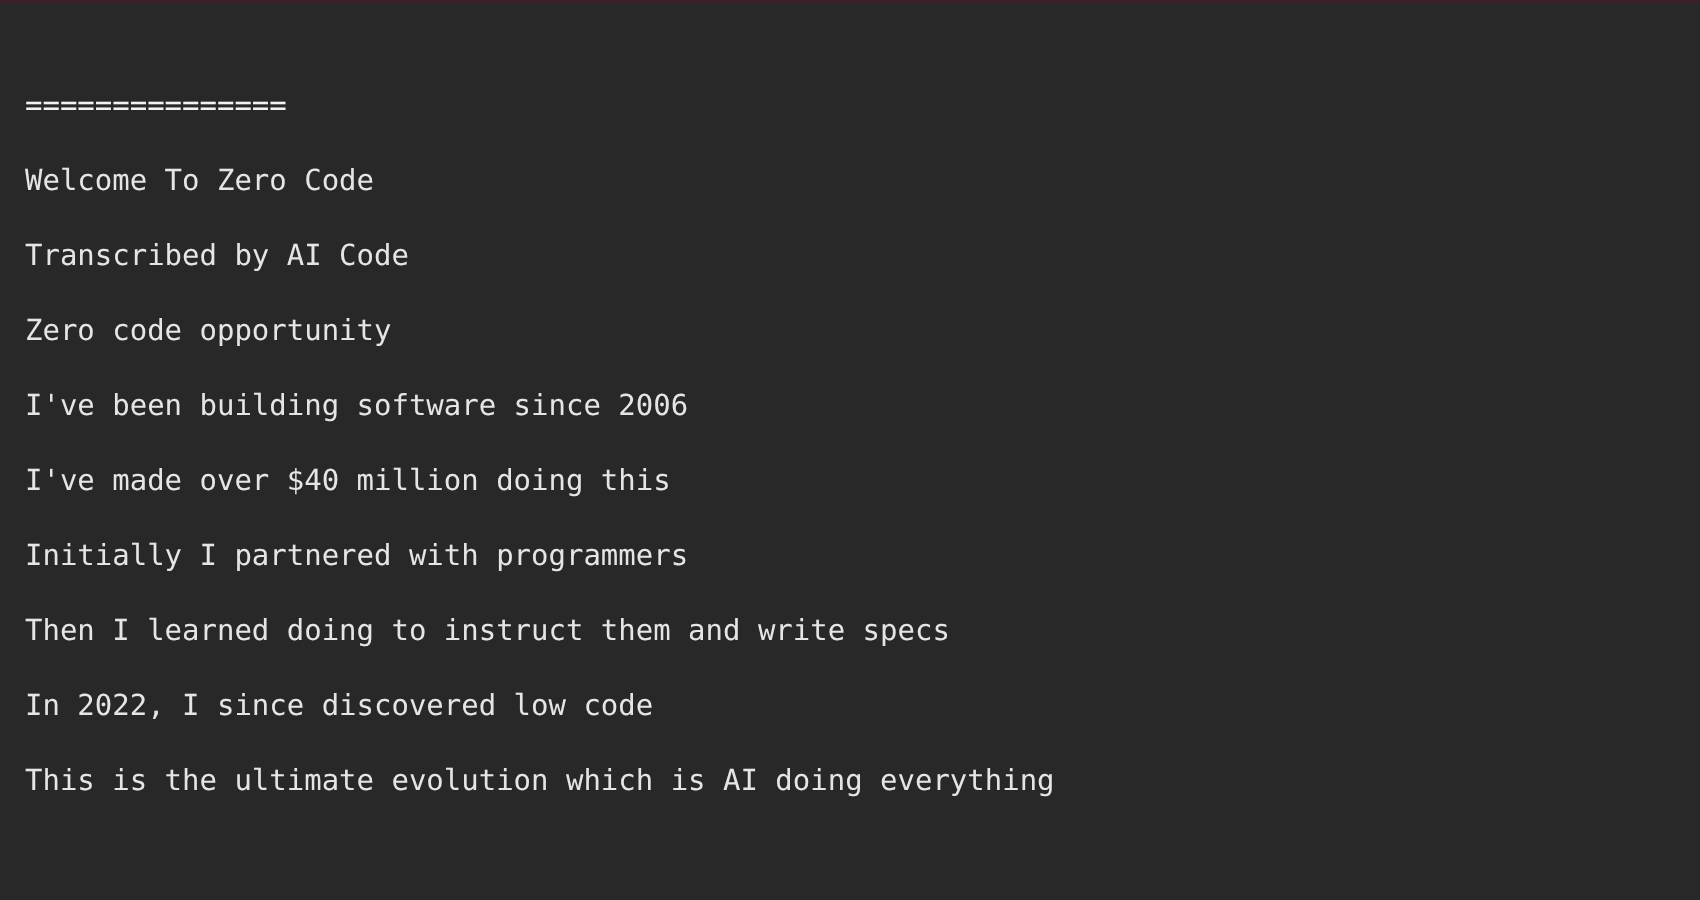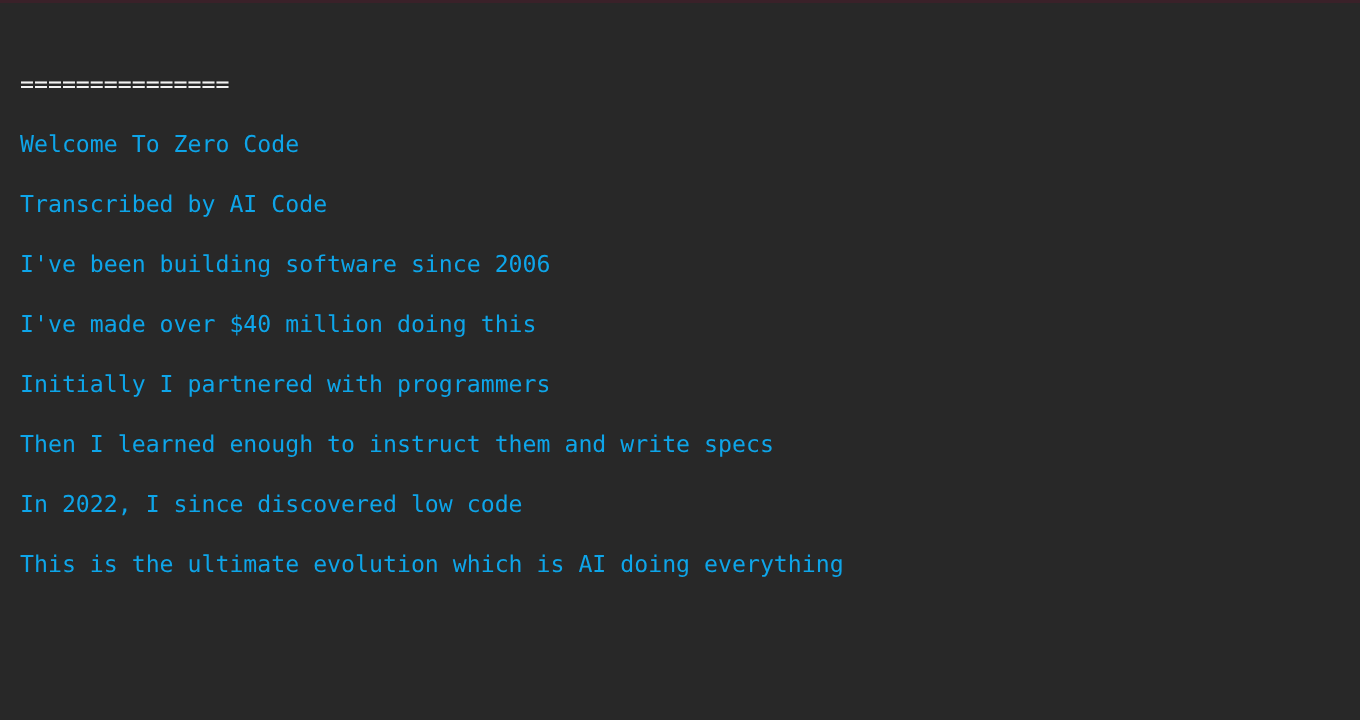--- a/index.html
+++ b/index.html
@@ -34,21 +34,21 @@
     position: absolute;
     top: 3px;
     left: 0;
     width: 1360px;
     height: 717px;
     padding: 52px 0 0 20px;
     box-sizing: border-box;
   }
   .output-line {
     display: block;
-    color: #0ea5e9;
+    color: #e5e5e5;
     font-family: "DejaVu Sans Mono", "Liberation Mono", monospace;
     font-size: 23.2px;
     line-height: 60px;
     height: 60px;
     letter-spacing: 0px;
     white-space: pre;
     text-rendering: geometricPrecision;
   }
   .output-line.rule {
     color: #f2f2f2;
@@ -58,21 +58,22 @@
 <body>
 
 <div id="app">
 
   <div id="top-edge-strip"></div>
 
   <div id="terminal-output">
     <span class="output-line rule">===============</span>
     <span class="output-line">Welcome To Zero Code</span>
     <span class="output-line">Transcribed by AI Code</span>
+    <span class="output-line">Zero code opportunity</span>
     <span class="output-line">I've been building software since 2006</span>
     <span class="output-line">I've made over $40 million doing this</span>
     <span class="output-line">Initially I partnered with programmers</span>
-    <span class="output-line">Then I learned enough to instruct them and write specs</span>
+    <span class="output-line">Then I learned doing to instruct them and write specs</span>
     <span class="output-line">In 2022, I since discovered low code</span>
     <span class="output-line">This is the ultimate evolution which is AI doing everything</span>
   </div>
 
 </div>
 
 </body></html>

